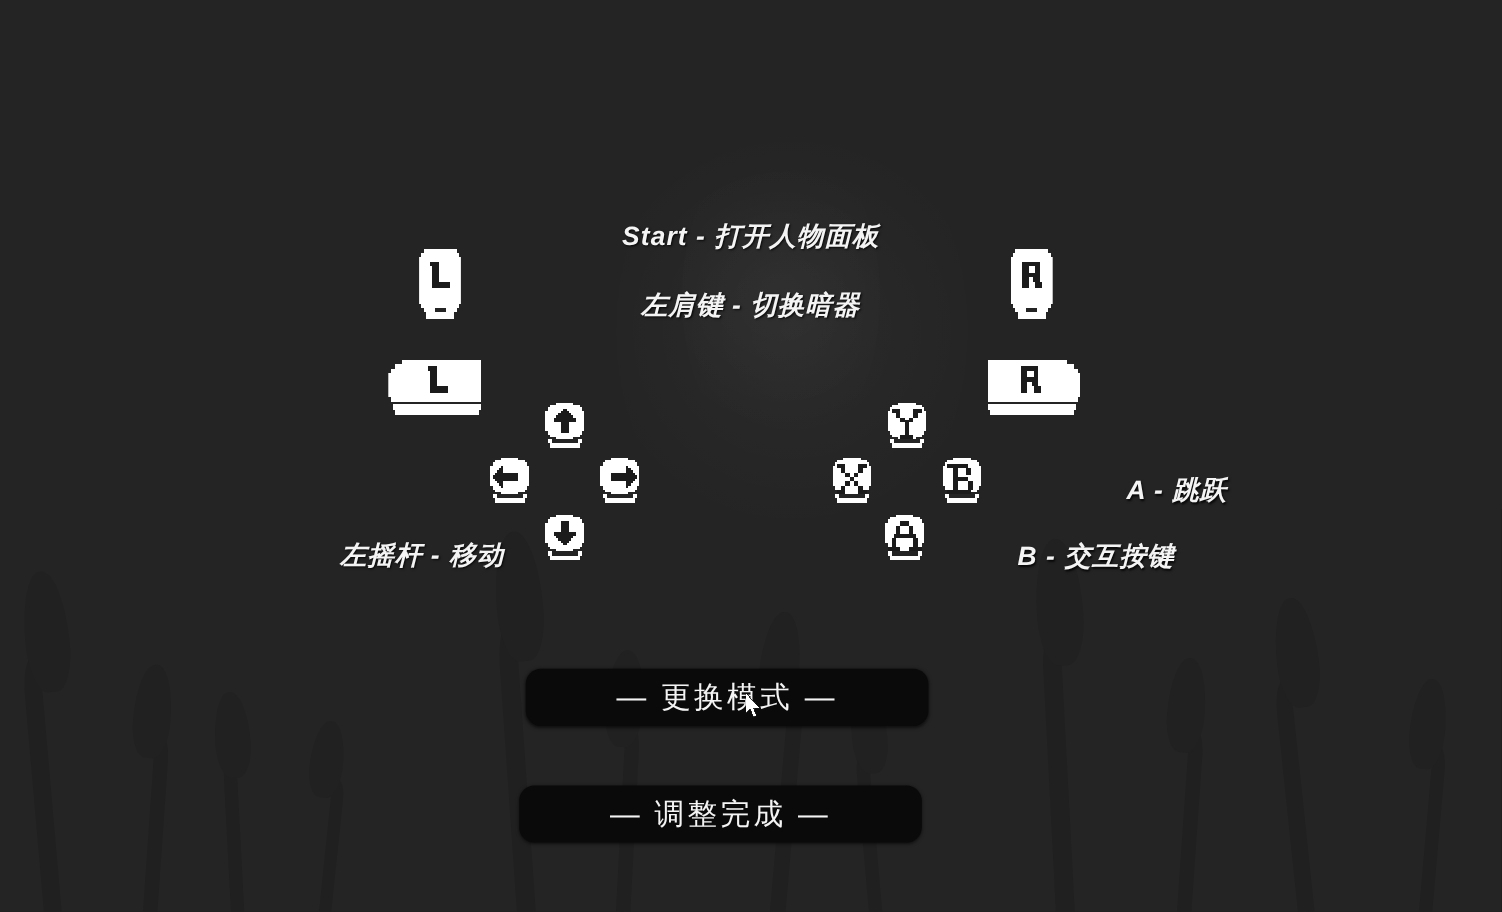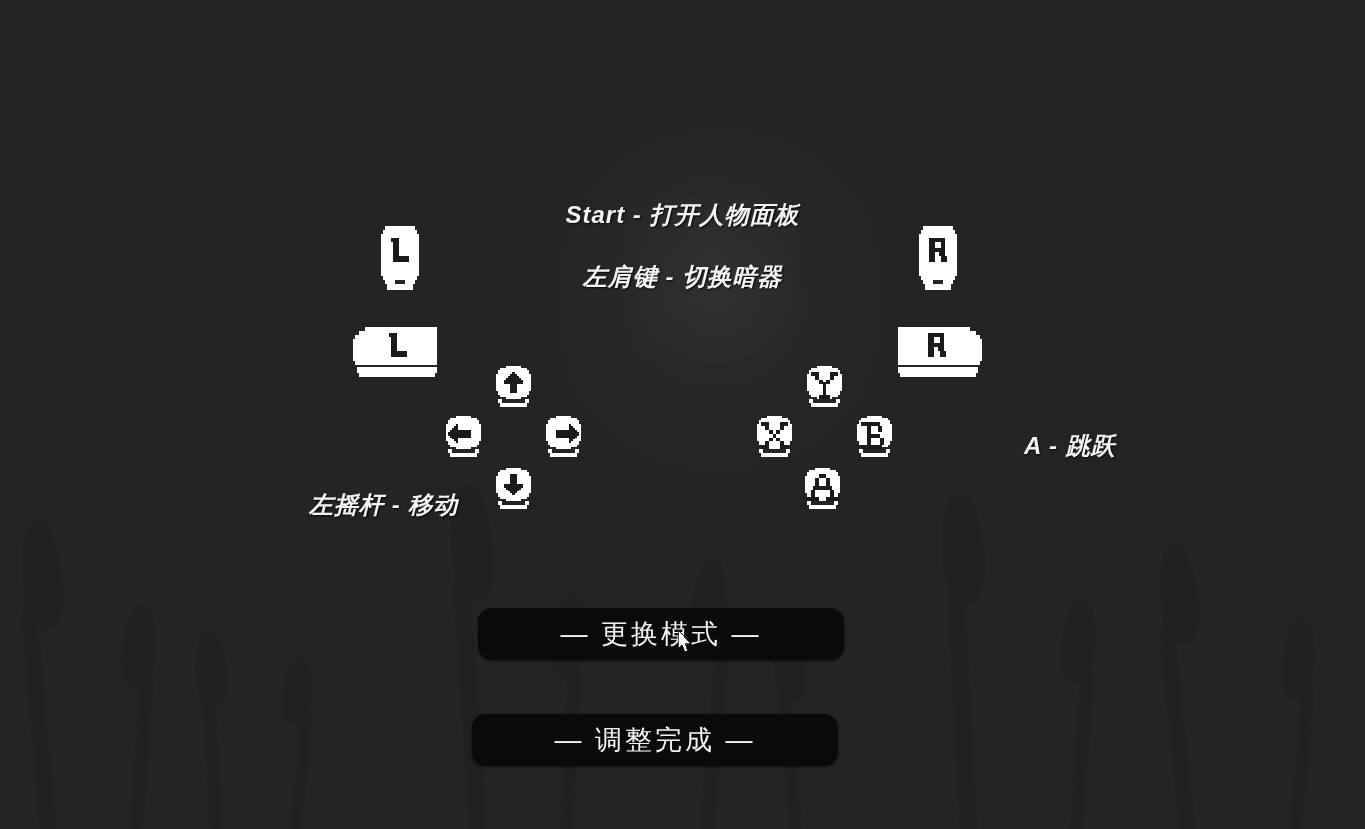--- a/index.html
+++ b/index.html
@@ -151,20 +151,21 @@
     <div class="ear" style="left:1166px; bottom:186px; width:38px; height:100px; transform:rotate(-7deg);"></div>
     <div class="stalk" style="left:1290px; bottom:0; width:12px; height:150px; transform:rotate(5deg);"></div>
     <div class="ear" style="left:1278px; bottom:130px; width:32px; height:82px;  transform:rotate(6deg);"></div>
   </div>
 
 
   <div class="hint" id="hint-start">Start - 打开人物面板</div>
   <div class="hint" id="hint-lb">左肩键 - 切换暗器</div>
   <div class="hint" id="hint-stick">左摇杆 - 移动</div>
   <div class="hint" id="hint-a">A - 跳跃</div>
+  <div class="hint" id="hint-b">B - 交互按键</div>
 
   <div class="trigger" style="left:381px;top:226px;">
     <svg viewBox="0 0 19 38" shape-rendering="crispEdges">
       <rect x="2" y="0" width="15" height="2" fill="#fff"></rect>
       <rect x="1" y="2" width="17" height="2" fill="#fff"></rect>
       <rect x="0" y="4" width="19" height="21" fill="#fff"></rect>
       <rect x="1" y="25" width="17" height="2" fill="#fff"></rect>
       <rect x="2" y="27" width="5" height="2" fill="#fff"></rect>
       <rect x="12" y="27" width="5" height="2" fill="#fff"></rect>
       <rect x="3" y="29" width="13" height="3" fill="#fff"></rect>

